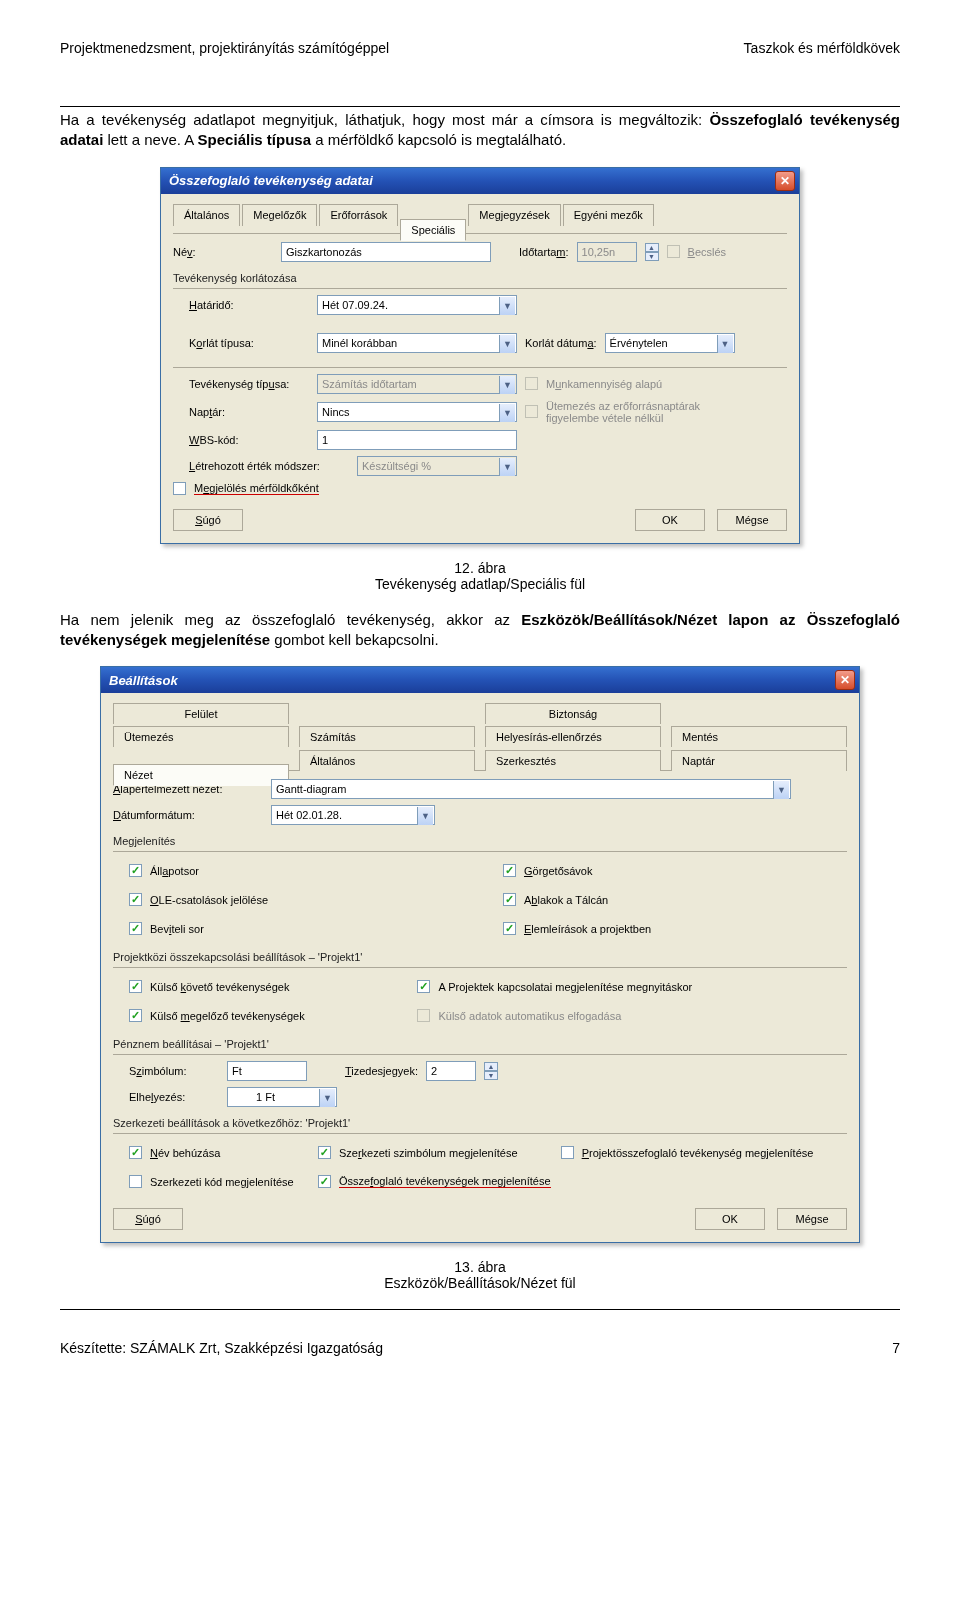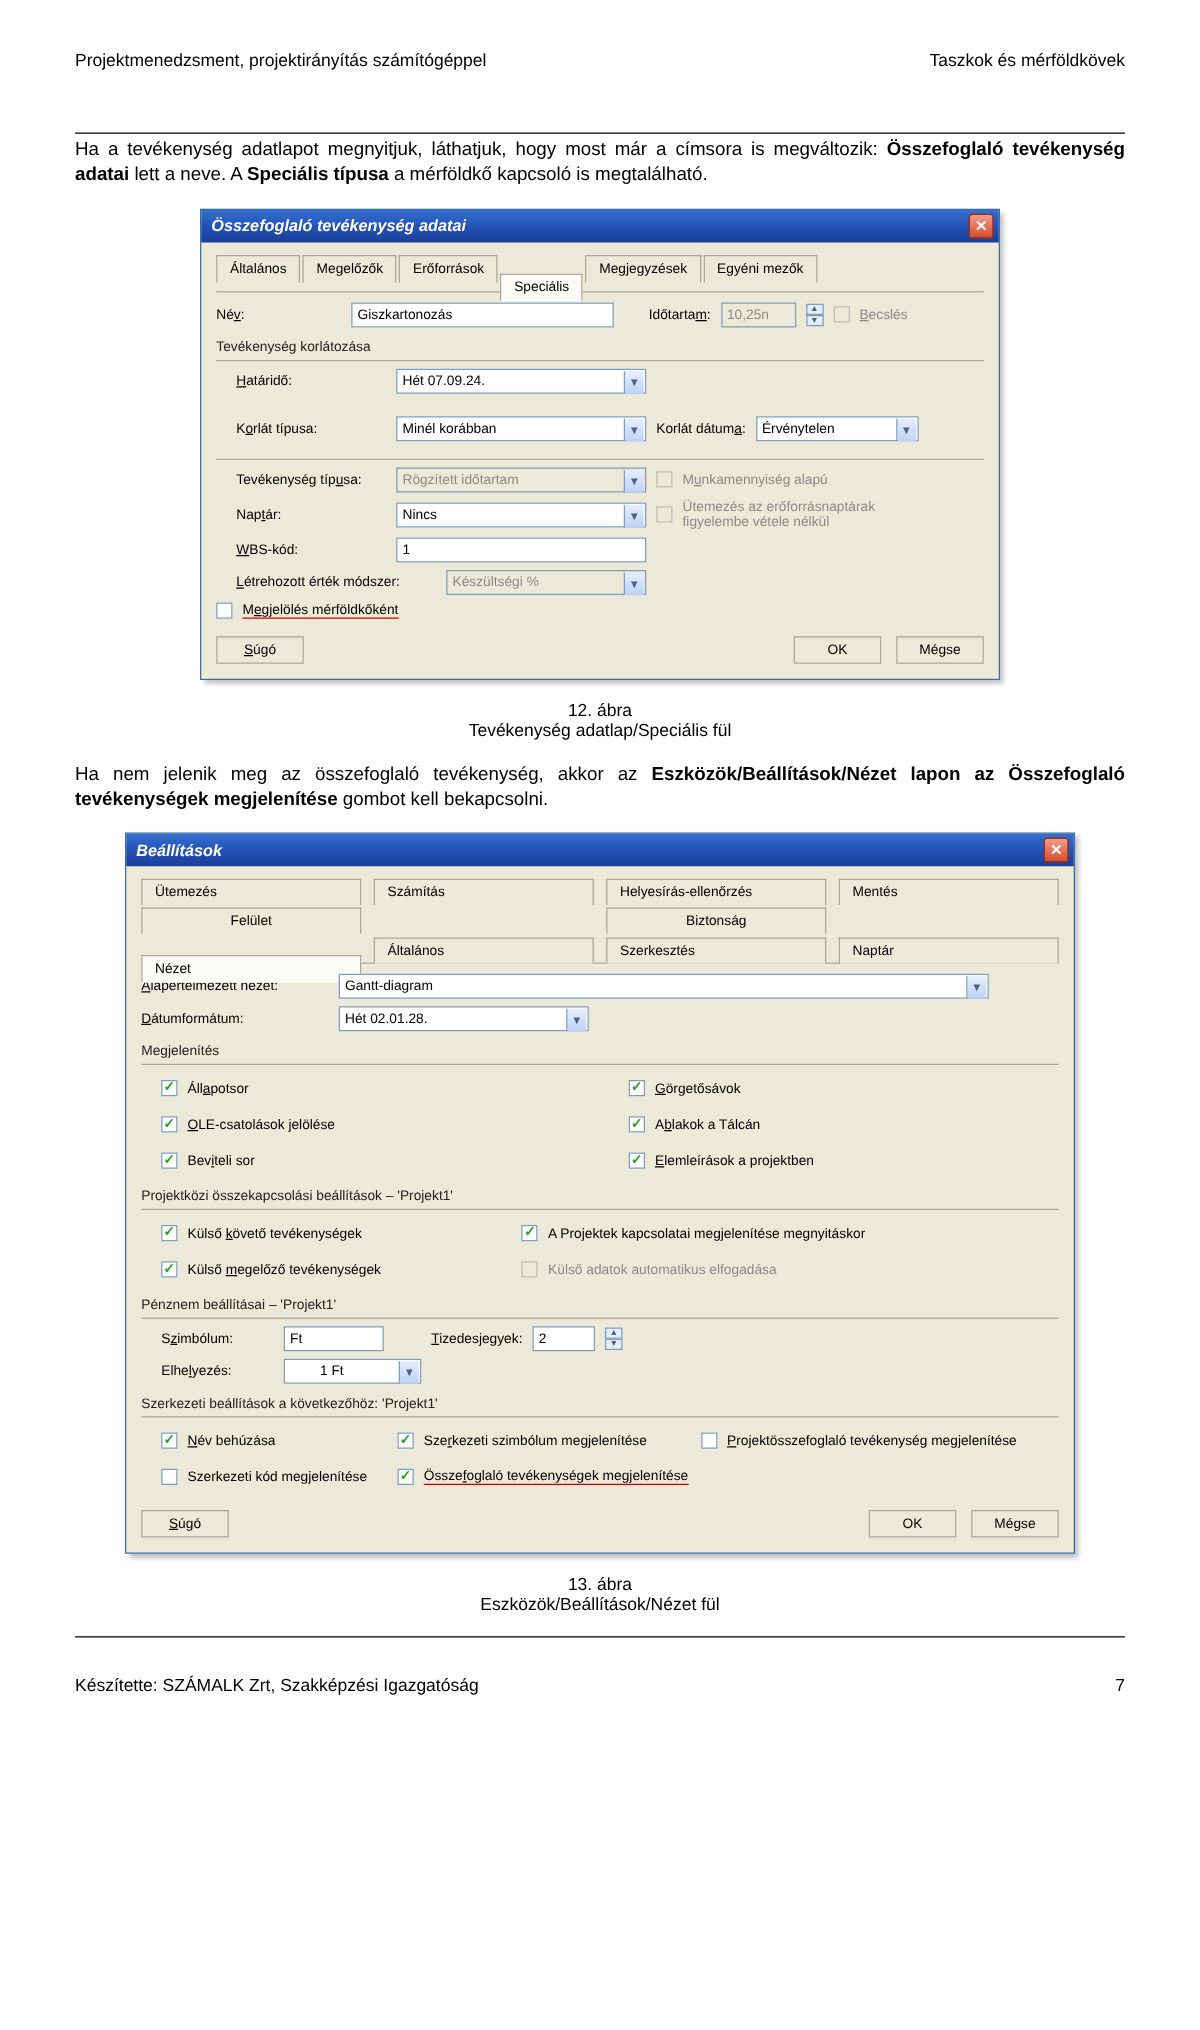--- a/index.html
+++ b/index.html
@@ -170,21 +170,21 @@
       <div class="field combo" style="width:130px;">
         <span>Érvénytelen</span>
         <span class="arrow">▼</span>
       </div>
     </div>
 
     <div class="group-line" style="margin-top:14px;"></div>
     <div class="row" style="padding-left:16px;">
       <span class="lbl">Tevékenység típ<span class="ul">u</span>sa:</span>
       <div class="field combo disabled" style="width:200px;">
-        <span>Rögzített időtartam</span>
+        <span>Számítás időtartam</span>
         <span class="arrow">▼</span>
       </div>
       <span class="chk disabled"></span>
       <span class="disabled-text">M<span class="ul">u</span>nkamennyiség alapú</span>
     </div>
     <div class="row" style="padding-left:16px;">
       <span class="lbl">Nap<span class="ul">t</span>ár:</span>
       <div class="field combo" style="width:200px;">
         <span>Nincs</span>
         <span class="arrow">▼</span>
@@ -230,49 +230,49 @@
 </p>
 
 <div class="dialog" style="width:760px;">
   <div class="titlebar">
     <span>Beállítások</span>
     <span class="close-btn">✕</span>
   </div>
   <div class="dlg-body">
 
     <div class="col4" style="margin-bottom:2px;">
+      <div class="tab" style="text-align:center;">Felület</div>
+      <div></div>
+      <div class="tab" style="text-align:center;">Biztonság</div>
+      <div></div>
+    </div>
+    <div class="col4" style="margin-bottom:2px;">
       <div class="tab">Ütemezés</div>
       <div class="tab">Számítás</div>
       <div class="tab">Helyesírás-ellenőrzés</div>
       <div class="tab">Mentés</div>
-    </div>
-    <div class="col4" style="margin-bottom:2px;">
-      <div class="tab" style="text-align:center;">Felület</div>
-      <div></div>
-      <div class="tab" style="text-align:center;">Biztonság</div>
-      <div></div>
     </div>
     <div class="col4">
       <div class="tab active">Nézet</div>
       <div class="tab">Általános</div>
       <div class="tab">Szerkesztés</div>
       <div class="tab">Naptár</div>
     </div>
     <div class="tabs-border"></div>
 
     <div class="row">
       <span style="min-width:150px;"><span class="ul">A</span>lapértelmezett nézet:</span>
       <div class="field combo" style="width:520px;">
         <span>Gantt-diagram</span>
         <span class="arrow">▼</span>
       </div>
     </div>
     <div class="row">
       <span style="min-width:150px;"><span class="ul">D</span>átumformátum:</span>
-      <div class="field combo" style="width:200px;">
+      <div class="field combo" style="width:164px;">
         <span>Hét 02.01.28.</span>
         <span class="arrow">▼</span>
       </div>
     </div>
 
     <div class="group-title">Megjelenítés</div>
     <div class="group-line"></div>
     <div class="col3" style="padding-left:16px;">
       <div class="row">
           <span class="chk checked"></span>

